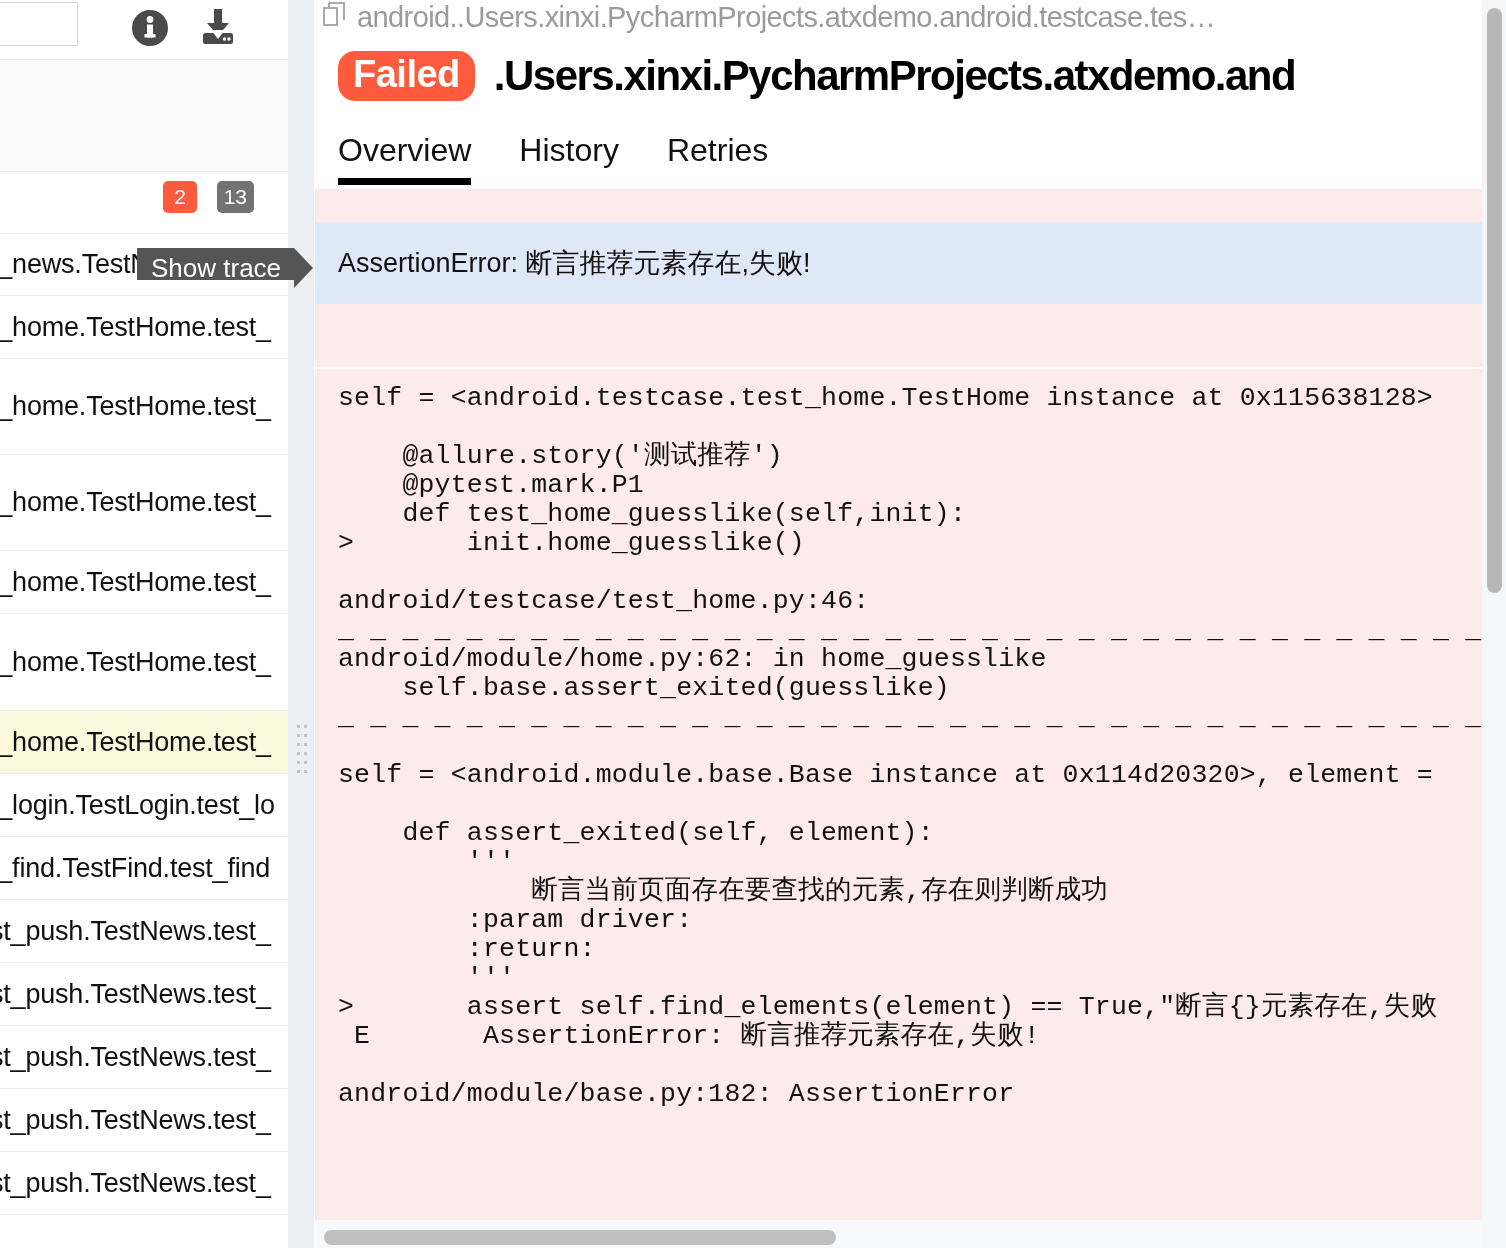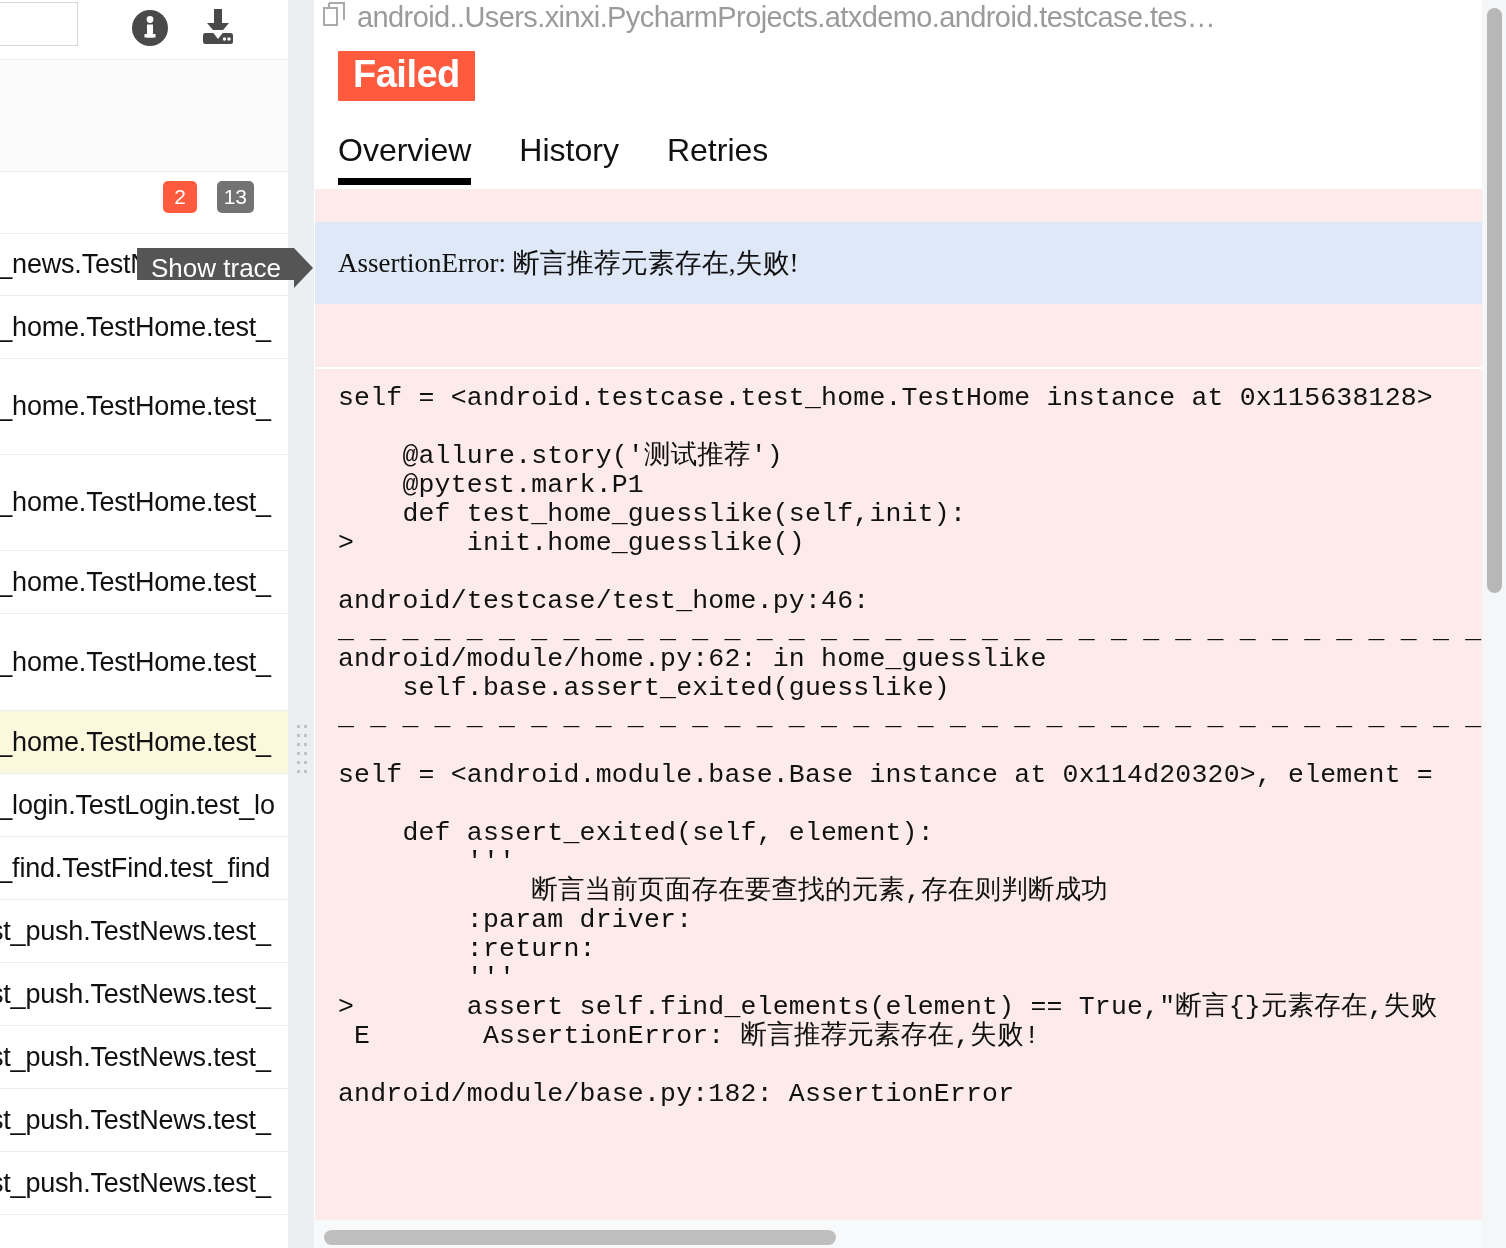--- a/index.html
+++ b/index.html
@@ -148,21 +148,21 @@
     white-space: nowrap;
     overflow: hidden;
   }
   #status-badge {
     display: inline-block;
     background: #fd5a3e;
     color: #fff;
     font-weight: bold;
     font-size: 38px;
     padding: 3px 15px 6px 15px;
-    border-radius: 1px;
+    border-radius: 17px;
     line-height: 1.1;
     letter-spacing: -0.5px;
   }
   #page-title {
     margin-left: 19px;
     font-size: 42px;
     font-weight: bold;
     color: #000;
     letter-spacing: -1.5px;
     white-space: nowrap;
@@ -204,21 +204,21 @@
     position: absolute;
     left: 0; top: 33px;
     right: 0;
     height: 82px;
     background: #dfe8f7;
     display: flex;
     align-items: center;
   }
   #message-text {
     padding-left: 24px;
-    font-family: Liberation Serif, serif;
+    font-family: Liberation Sans, sans-serif;
     font-size: 27px;
     color: #111;
     white-space: nowrap;
     letter-spacing: 0;
   }
   #message-sep {
     position: absolute;
     left: 0; right: 0; top: 178px;
     height: 2px;
     background: #ffffff;
@@ -392,20 +392,21 @@
           <path d="M2 7 H15 V24 H2 Z" fill="none" stroke="#a9a9a9" stroke-width="2"></path>
           <path d="M7 2 H22 V19" fill="none" stroke="#a9a9a9" stroke-width="2"></path>
           <path d="M7 2 L7 7 L2 7" fill="none" stroke="#a9a9a9" stroke-width="2"></path>
         </svg>
       </span>
       <span>android..Users.xinxi.PycharmProjects.atxdemo.android.testcase.tes…</span>
     </div>
 
     <div id="header-title-row">
       <span id="status-badge">Failed</span>
+      <span id="page-title">.Users.xinxi.PycharmProjects.atxdemo.and</span>
     </div>
 
     <div id="tabs">
         <div class="tab active">Overview</div>
         <div class="tab">History</div>
         <div class="tab">Retries</div>
       </div>
 
     <div id="failure-block">
       <div id="message-bar">

